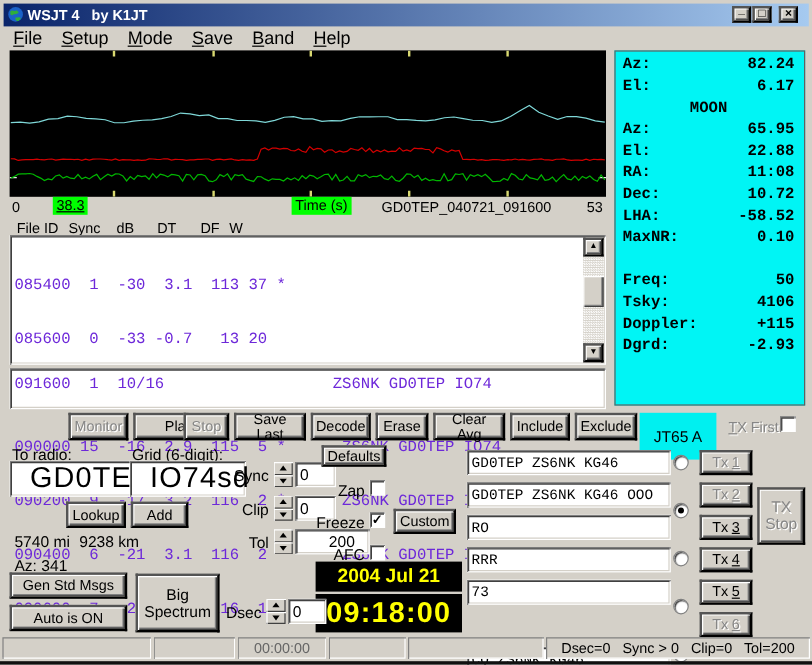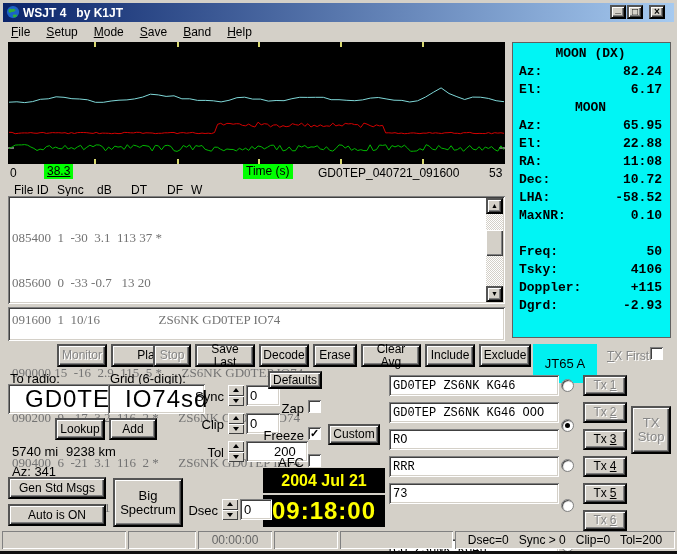--- a/index.html
+++ b/index.html
@@ -35,21 +35,21 @@
 
   
   .titlebar{left:3px;top:3px;width:671px;height:19px;
     background:linear-gradient(90deg,#0a246a,#a6caf0);
     display:flex;align-items:center;}
   .title-text{color:#fff;font-size:12px;font-weight:bold;white-space:pre;margin-left:4px;}
   .winbtn{width:16px;height:14px;font-size:10px;font-weight:bold;padding:0;}
 
   
   .menubar{left:3px;top:22px;width:671px;height:20px;display:flex;align-items:center;}
-  .menu-item{font-size:12px;color:#000;padding:2px 8px;}
+  .menu-item{font-size:15px;color:#000;padding:2px 8px;}
 
   
   .spectrum{left:8px;top:42px;width:497px;height:122px;background:#000;}
   .greenbadge{background:#00ff00;color:#000;font-size:12px;padding:0 3px;line-height:15px;}
 
   
   .moon{left:512px;top:42px;width:159px;height:296px;background:#00f5f5;
         border:1px solid #606060;box-sizing:border-box;padding:3px 8px 0 6px;}
   .moon-row{height:18px;display:flex;justify-content:space-between;
             font-family:"Liberation Mono",monospace;font-weight:bold;font-size:13px;color:#000;}
@@ -63,21 +63,21 @@
     border:1px solid #808080;box-shadow:inset 1px 1px 1px #404040;box-sizing:border-box;position:relative;}
   .radio.selected::after{content:"";position:absolute;left:3px;top:3px;width:5px;height:5px;border-radius:50%;background:#000;}
   .spinner{width:16px;height:21px;display:flex;flex-direction:column;}
   .spin-half{flex:1;background:#d4d0c8;
     box-shadow:inset 1px 1px 0 #ffffff, inset -1px -1px 0 #404040;
     display:flex;align-items:center;justify-content:center;}
   .tri-up{width:0;height:0;border-left:3px solid transparent;border-right:3px solid transparent;border-bottom:4px solid #000;}
   .tri-down{width:0;height:0;border-left:3px solid transparent;border-right:3px solid transparent;border-top:4px solid #000;}
 
   
-  .decode-text{font-family:Liberation Serif, serif;font-size:13px;line-height:15px;color:#737373;white-space:pre;}
+  .decode-text{font-family:Liberation Mono, monospace;font-size:13px;line-height:15px;color:#6d28d9;white-space:pre;}
 
   
   .sb-btn{width:17px;height:16px;font-size:7px;color:#000;padding:0;}
   .sb-track{background:#e6e4de;
     background-image:conic-gradient(#ffffff 25%, #d4d0c8 0 50%, #ffffff 0 75%, #d4d0c8 0);
     background-size:2px 2px;}
   .sb-thumb{background:#d4d0c8;box-shadow:inset 1px 1px 0 #ffffff, inset -1px -1px 0 #404040, inset -2px -2px 0 #808080;}
 
   
   .clockbox{background:#000;color:#ffff00;display:flex;align-items:center;justify-content:center;font-weight:bold;}
@@ -174,23 +174,20 @@
         <span>▼</span>
       </button>
   </div>
 </div>
 
 <div class="abs sunken" style="left:8px;top:307px;width:497px;height:34px;">
   <div class="abs decode-text" style="left:4px;top:5px;">091600  1  10/16                  ZS6NK GD0TEP IO74</div>
 </div>
 
 <div class="abs moon">
-  <div class="moon-row moon-head">
-      <span>MOON  (DX)</span>
-    </div>
   <div class="moon-row">
       <span>Az:</span>
       <span>82.24</span>
     </div>
   <div class="moon-row">
       <span>El:</span>
       <span>6.17</span>
     </div>
   <div class="moon-row moon-head">
       <span>MOON</span>

